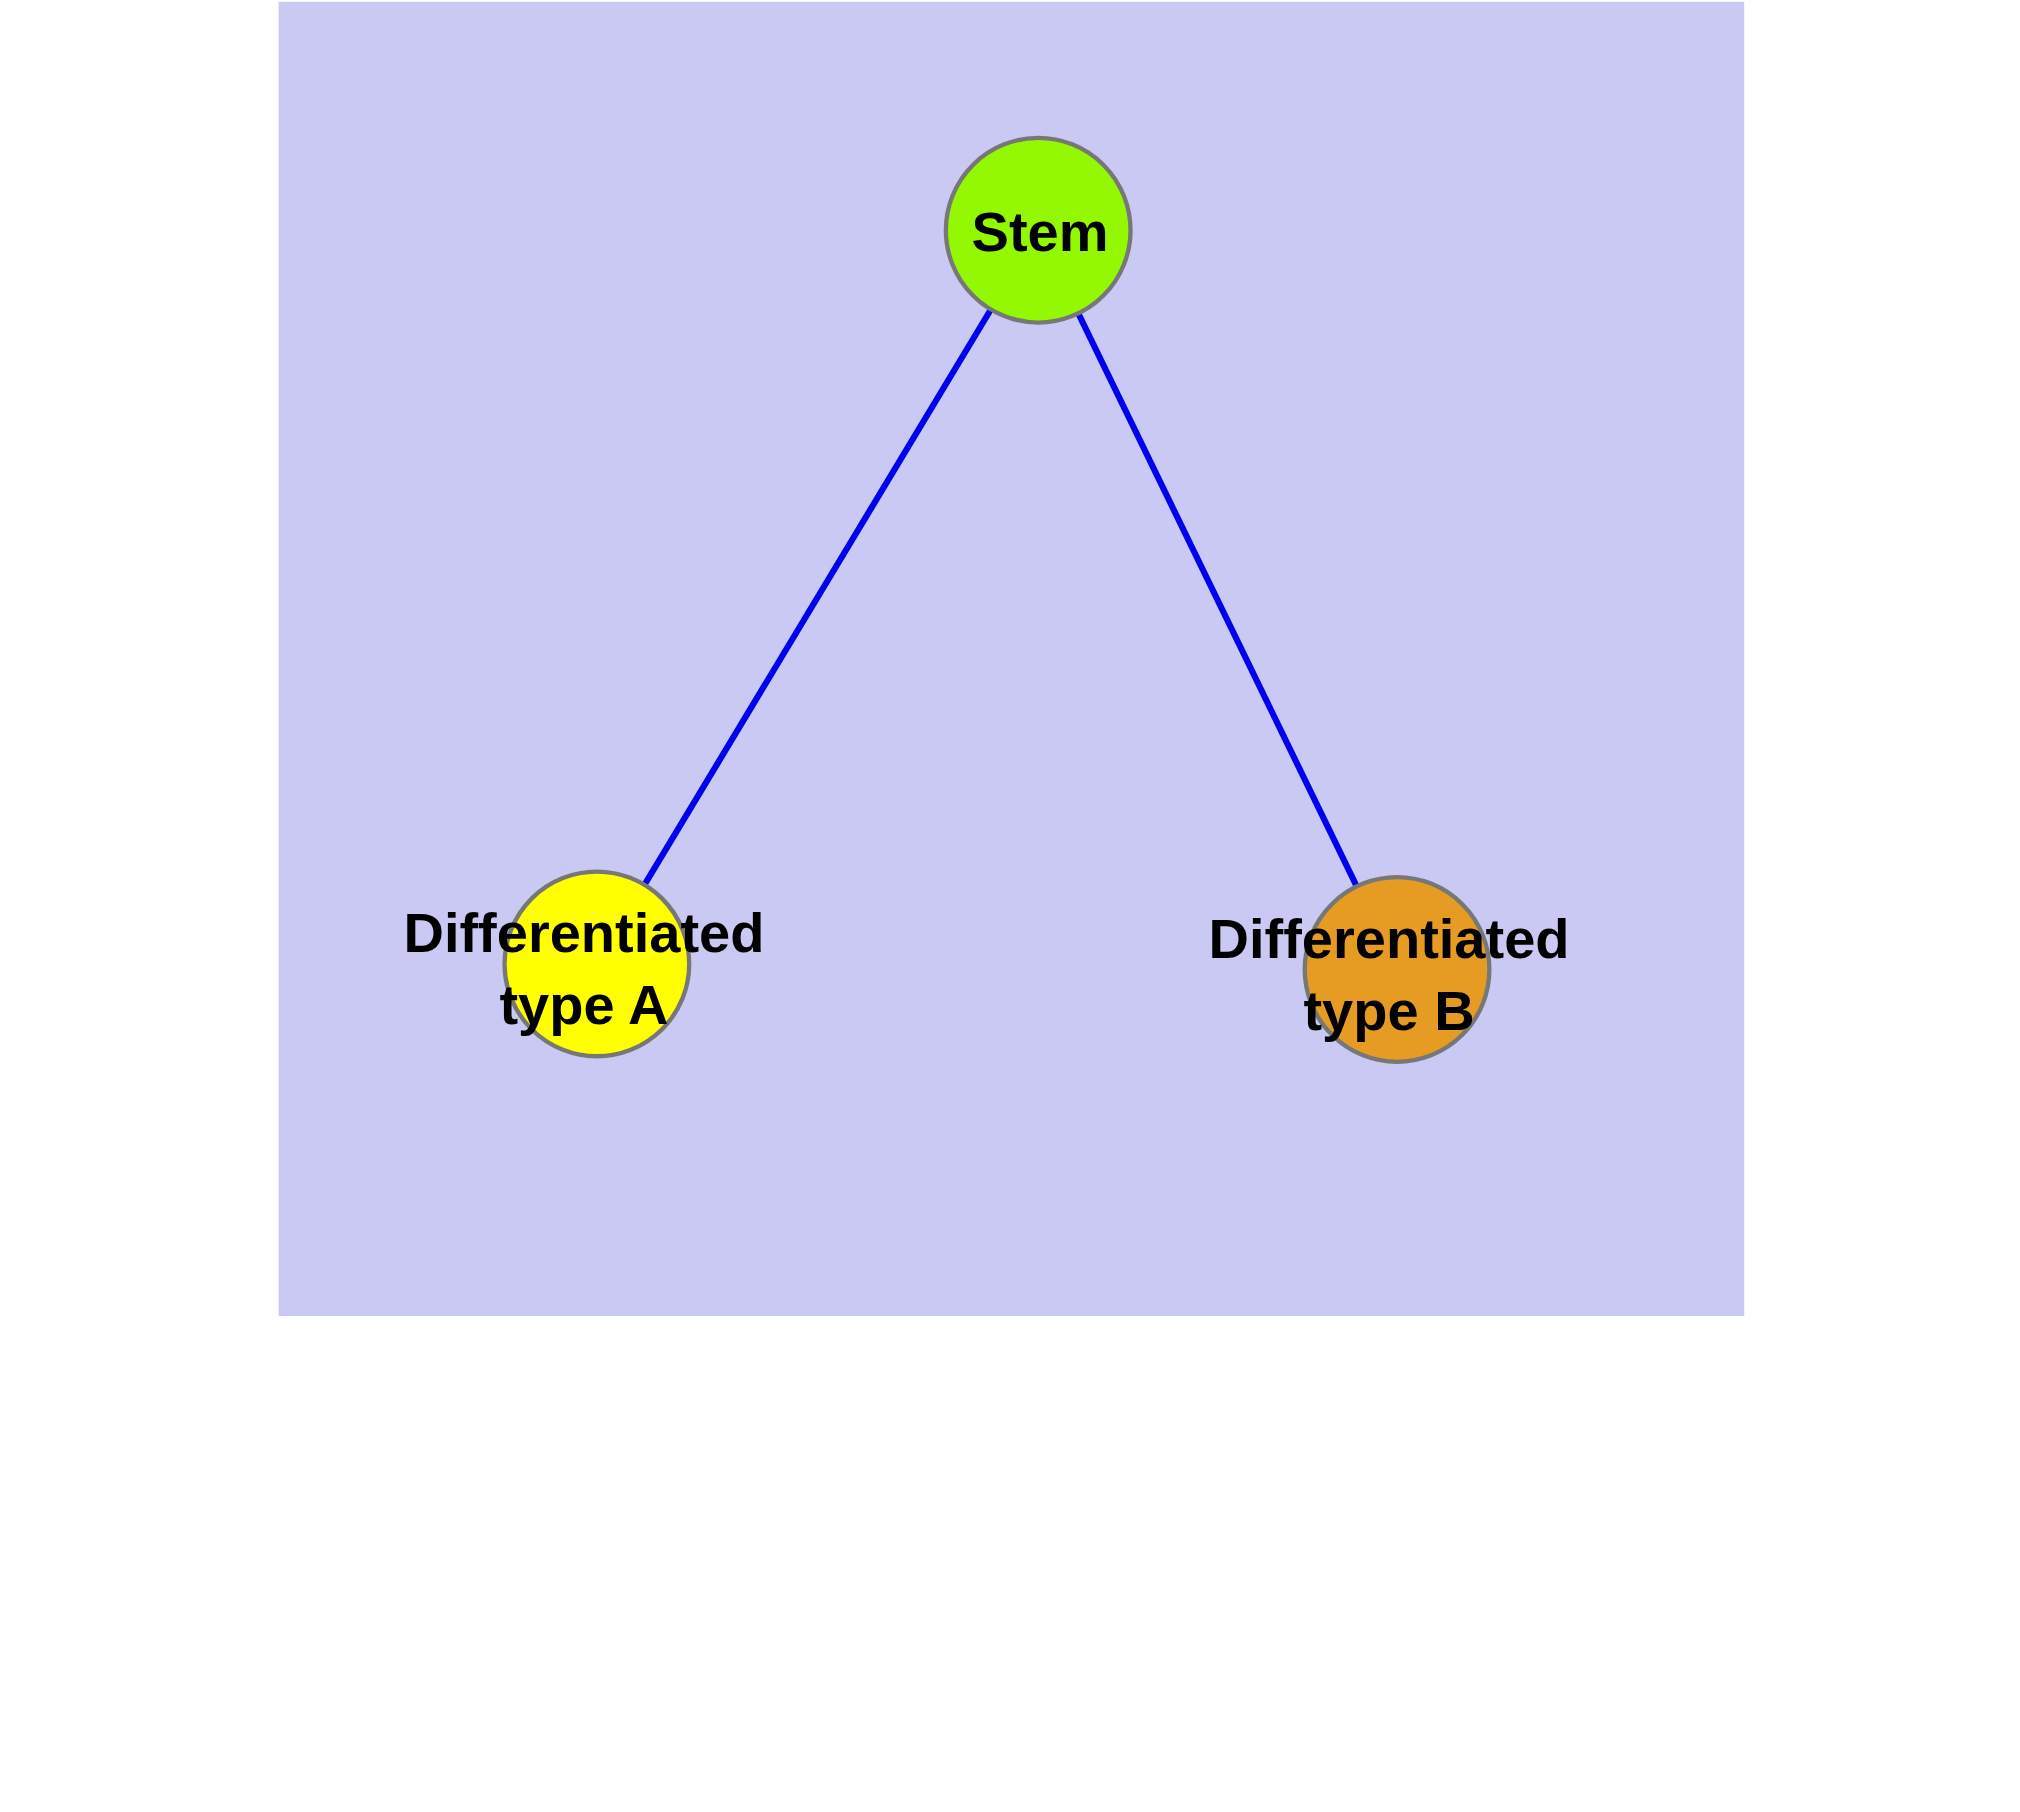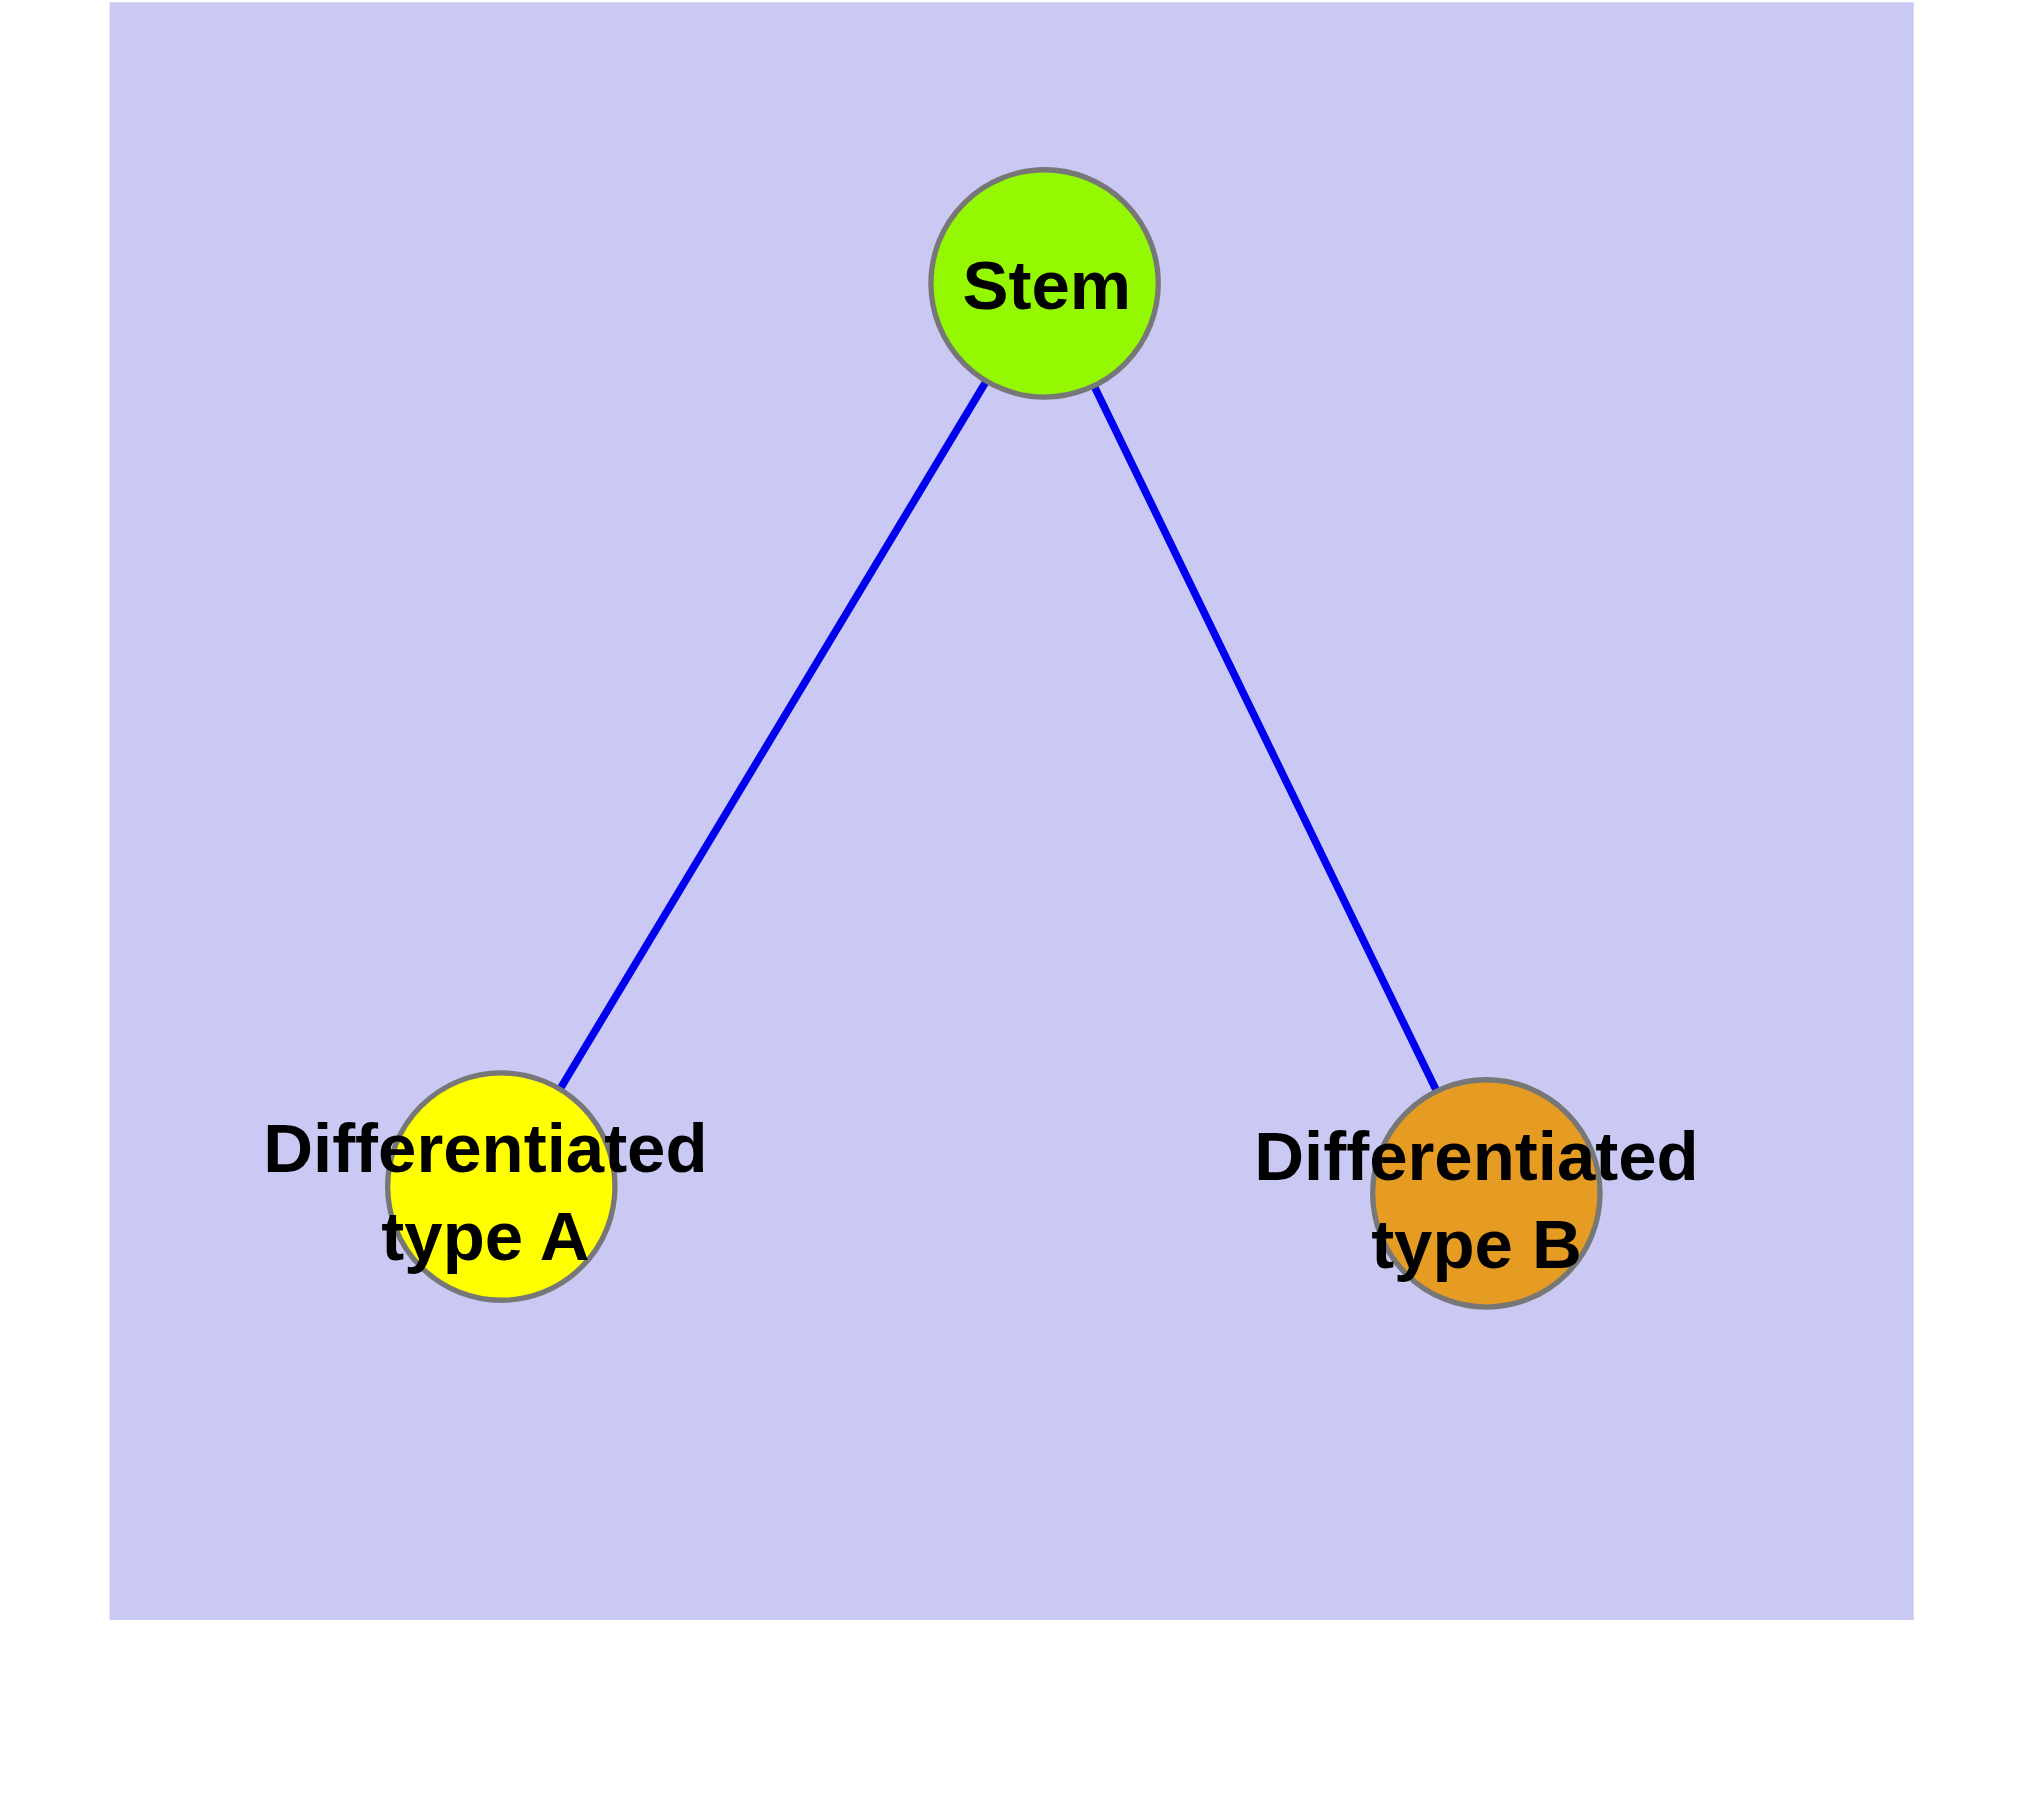--- a/index.html
+++ b/index.html
@@ -2,21 +2,21 @@
 <html style="font-size:13.6px"><head>
 <meta charset="utf-8">
 <style>
   html, body {
     margin: 0;
     padding: 0;
     background: #ffffff;
   }
   .stage {
     width: 2021px;
-    height: 1620px;
+    height: 1316px;
     position: relative;
     overflow: hidden;
     text-align: center;
   }
   .stage svg {
     display: block;
     width: 100%;
     height: 100%;
   }
   .node-label {

